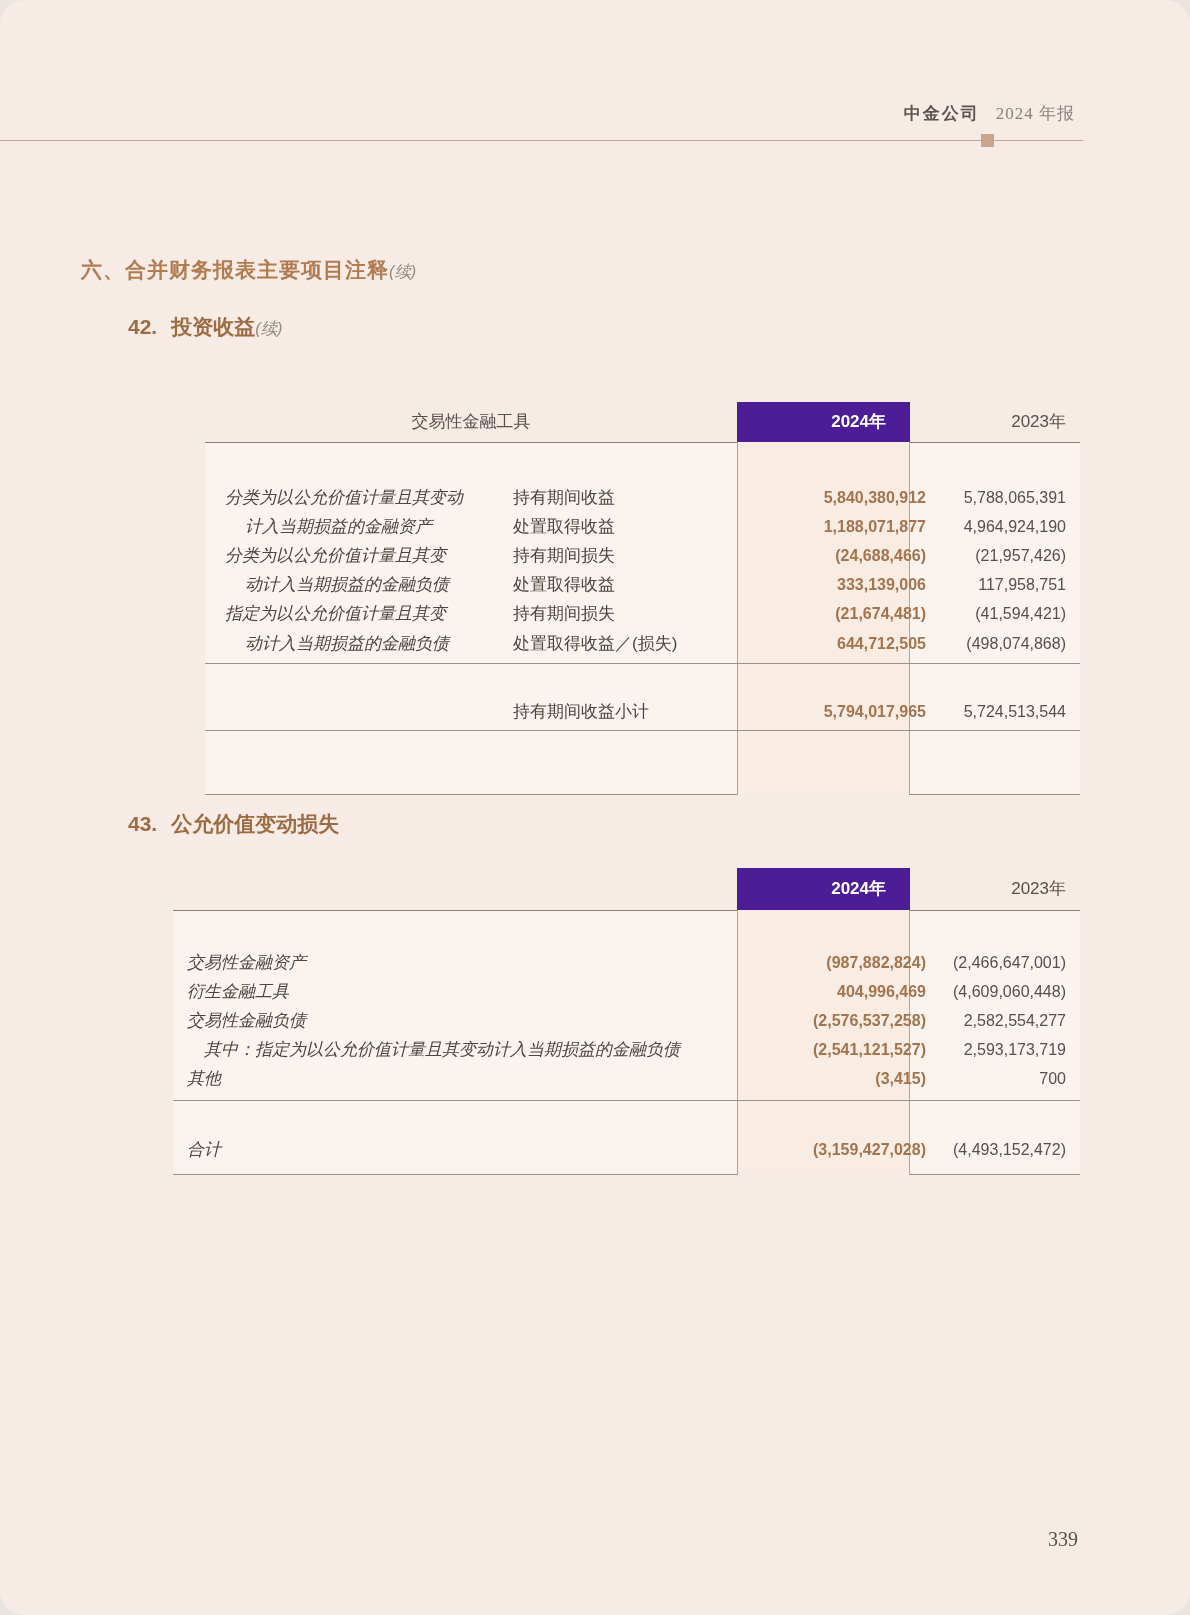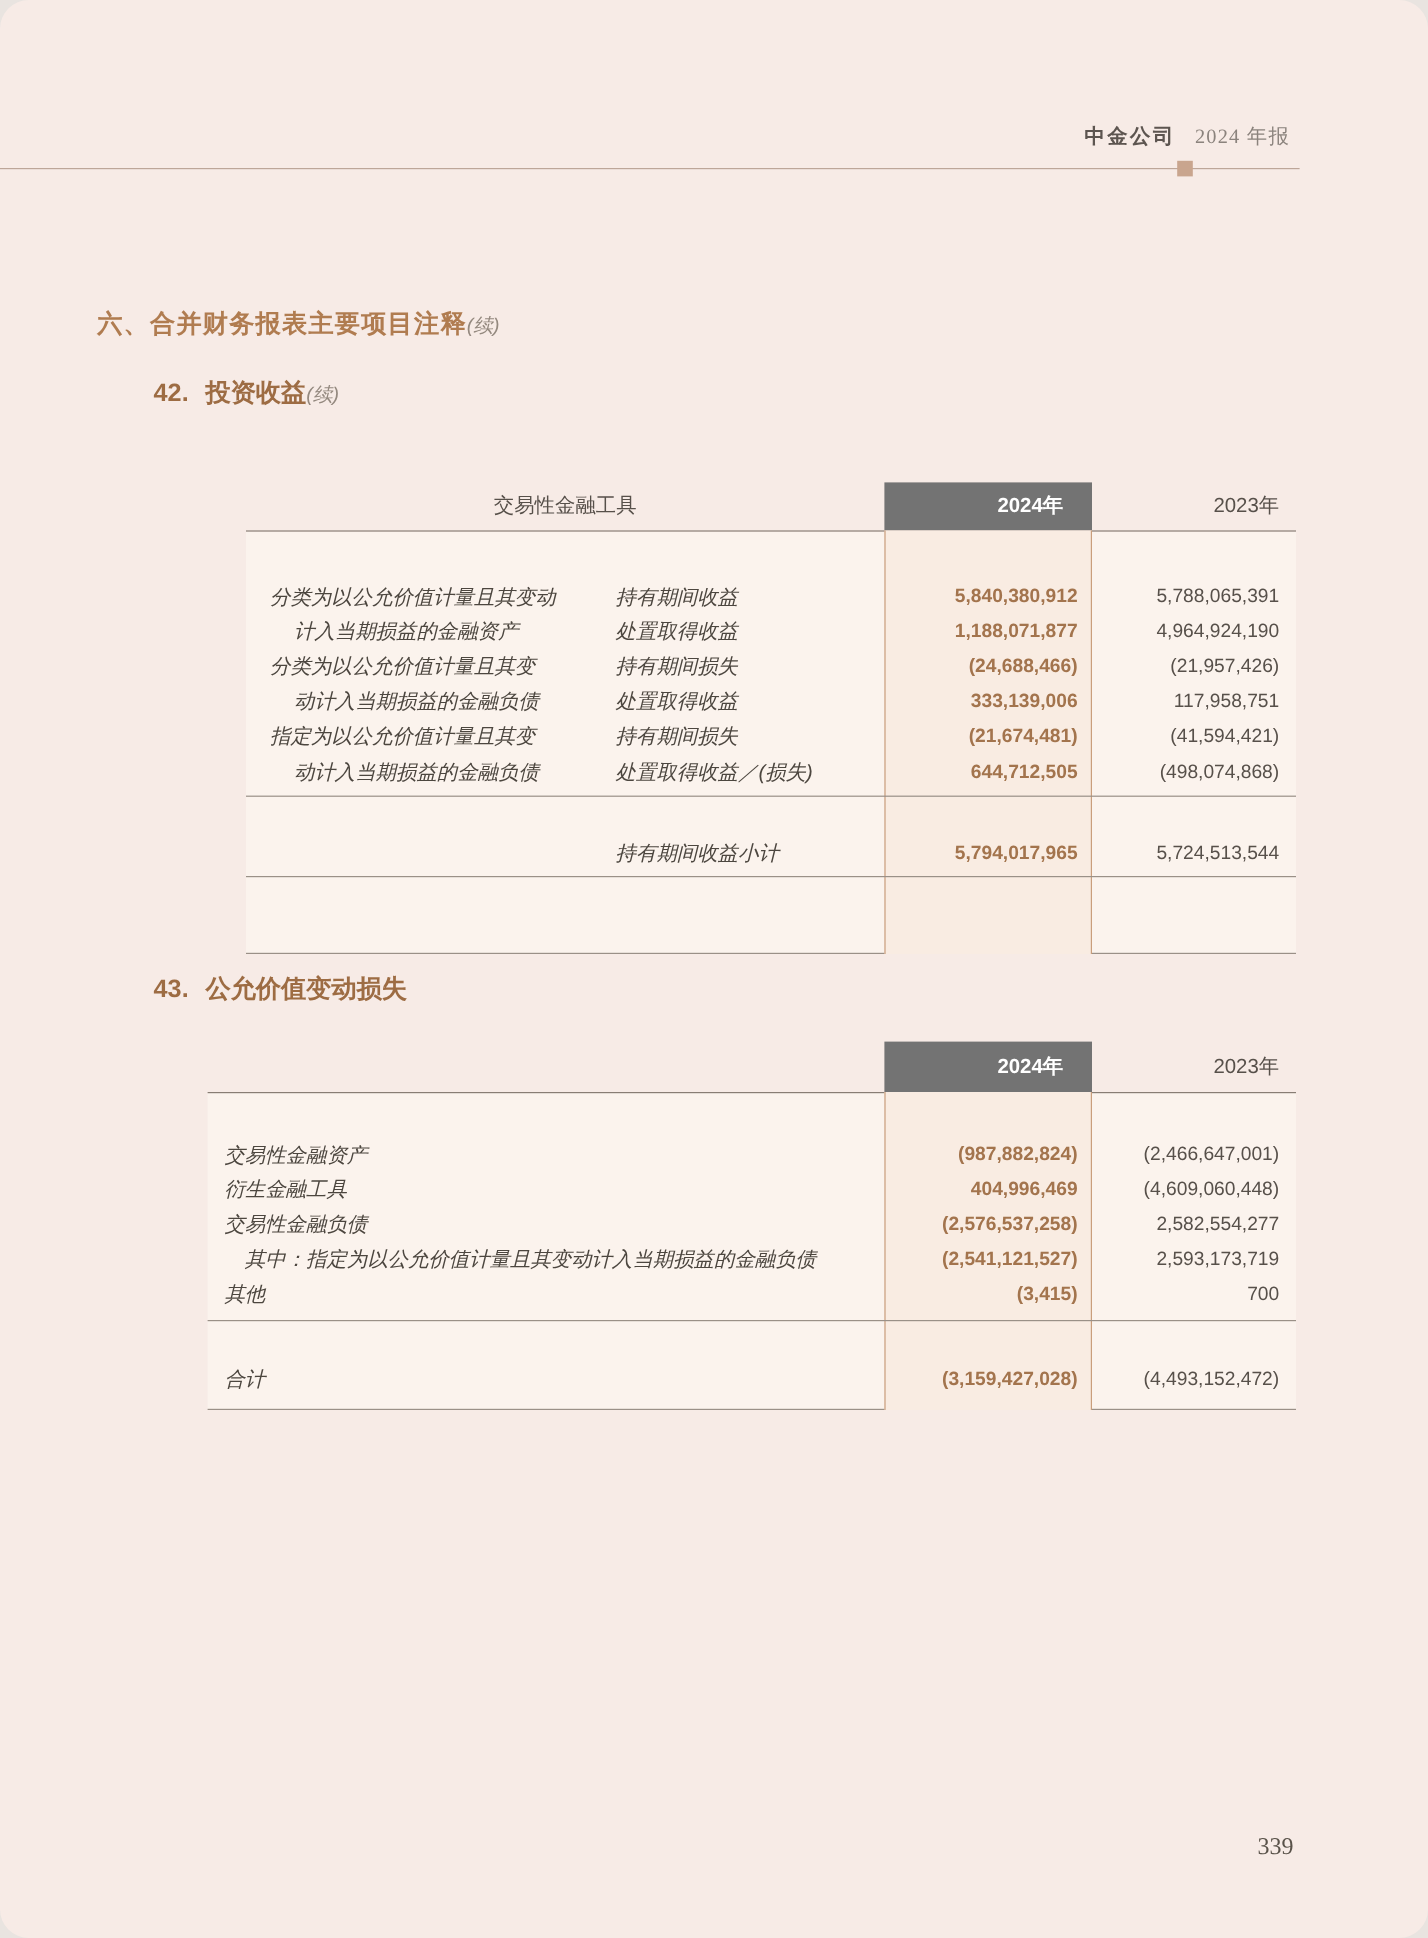--- a/index.html
+++ b/index.html
@@ -61,21 +61,21 @@
     white-space:nowrap;
     text-align:right;
   }
   .h43 .num{margin-right:14px;}
   
   .tbl{position:absolute;}
   .tbl1{left:205px;top:402px;width:875px;height:393px;}
   .tbl2{left:173px;top:868px;width:907px;height:307px;}
   .t-band{
     position:absolute;top:0;height:40px;width:173px;
-    background:#737373;
+    background:#4c1d95;
     color:#ffffff;font-weight:700;font-size:17px;line-height:40px;
     text-align:right;box-sizing:border-box;padding-right:24px;
   }
   .tbl1 .t-band{left:532px;}
   .tbl2 .t-band{left:564px;height:42px;line-height:42px;}
   .t-collabel{
     position:absolute;top:0;left:0;width:532px;height:40px;line-height:40px;
     text-align:center;font-size:17px;color:#57504a;
   }
   .t-col2023{
@@ -101,23 +101,23 @@
   }
   .tbl1 .t-colshade{left:532px;}
   .tbl2 .t-colshade{left:564px;top:42px;}
   .t-hline{
     position:absolute;left:0;width:100%;height:1px;background:#9a9087;
   }
   .t-row{position:absolute;left:0;width:100%;height:28px;line-height:28px;}
   .t-row span{position:absolute;display:block;white-space:nowrap;}
   .cA{left:20px;font-size:17px;color:#4c463f;font-style:italic;}
   .cA.ind{left:40px;}
-  .cB{left:308px;font-size:17px;color:#4c463f;font-style:italic;}
+  .cB{left:308px;font-size:17px;color:#4c463f;}
   .c24{left:532px;width:161px;text-align:right;
-       font-size:16px;font-weight:700;color:#a3744d;}
+       font-size:16px;font-weight:700;color:#a3744d;padding-left:28px;}
   .tbl2 .c24{left:564px;}
   .c23{right:14px;width:240px;text-align:right;
        font-size:16px;color:#57504a;}
   .tbl2 .cA{left:14px;}
   .tbl2 .cA.ind{left:31px;}
   
   .pagenum{
     position:absolute;left:1035px;top:1528px;width:56px;
     text-align:center;
     font-family:"Liberation Serif","DejaVu Serif",serif;

